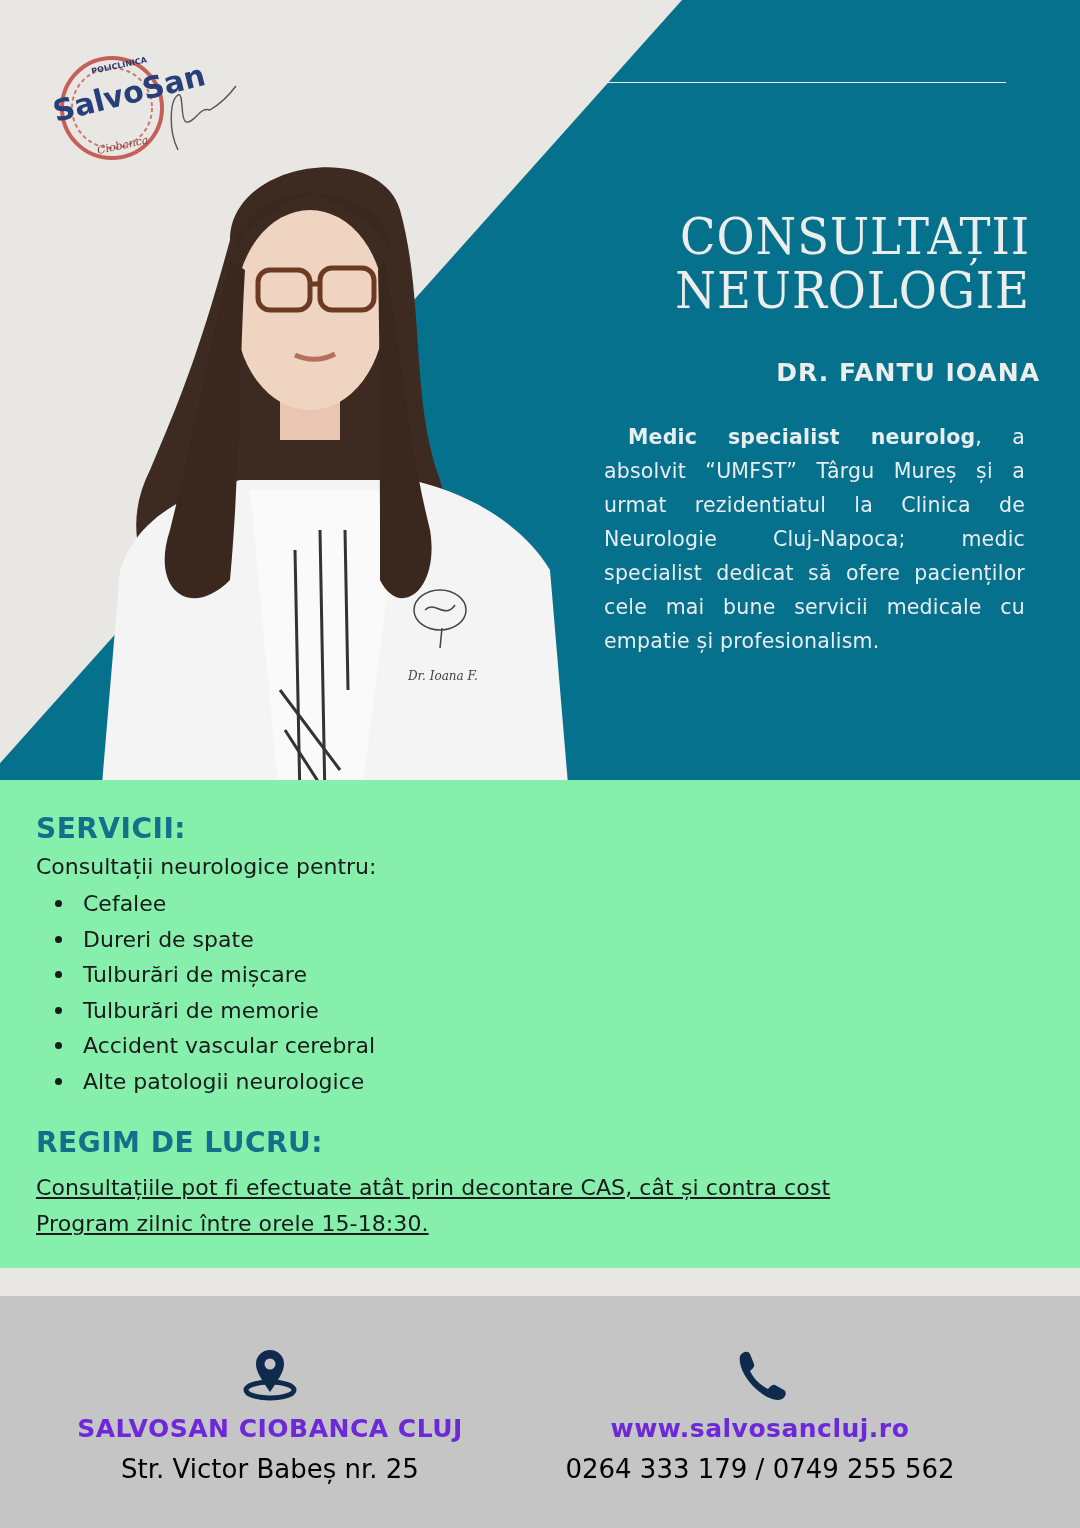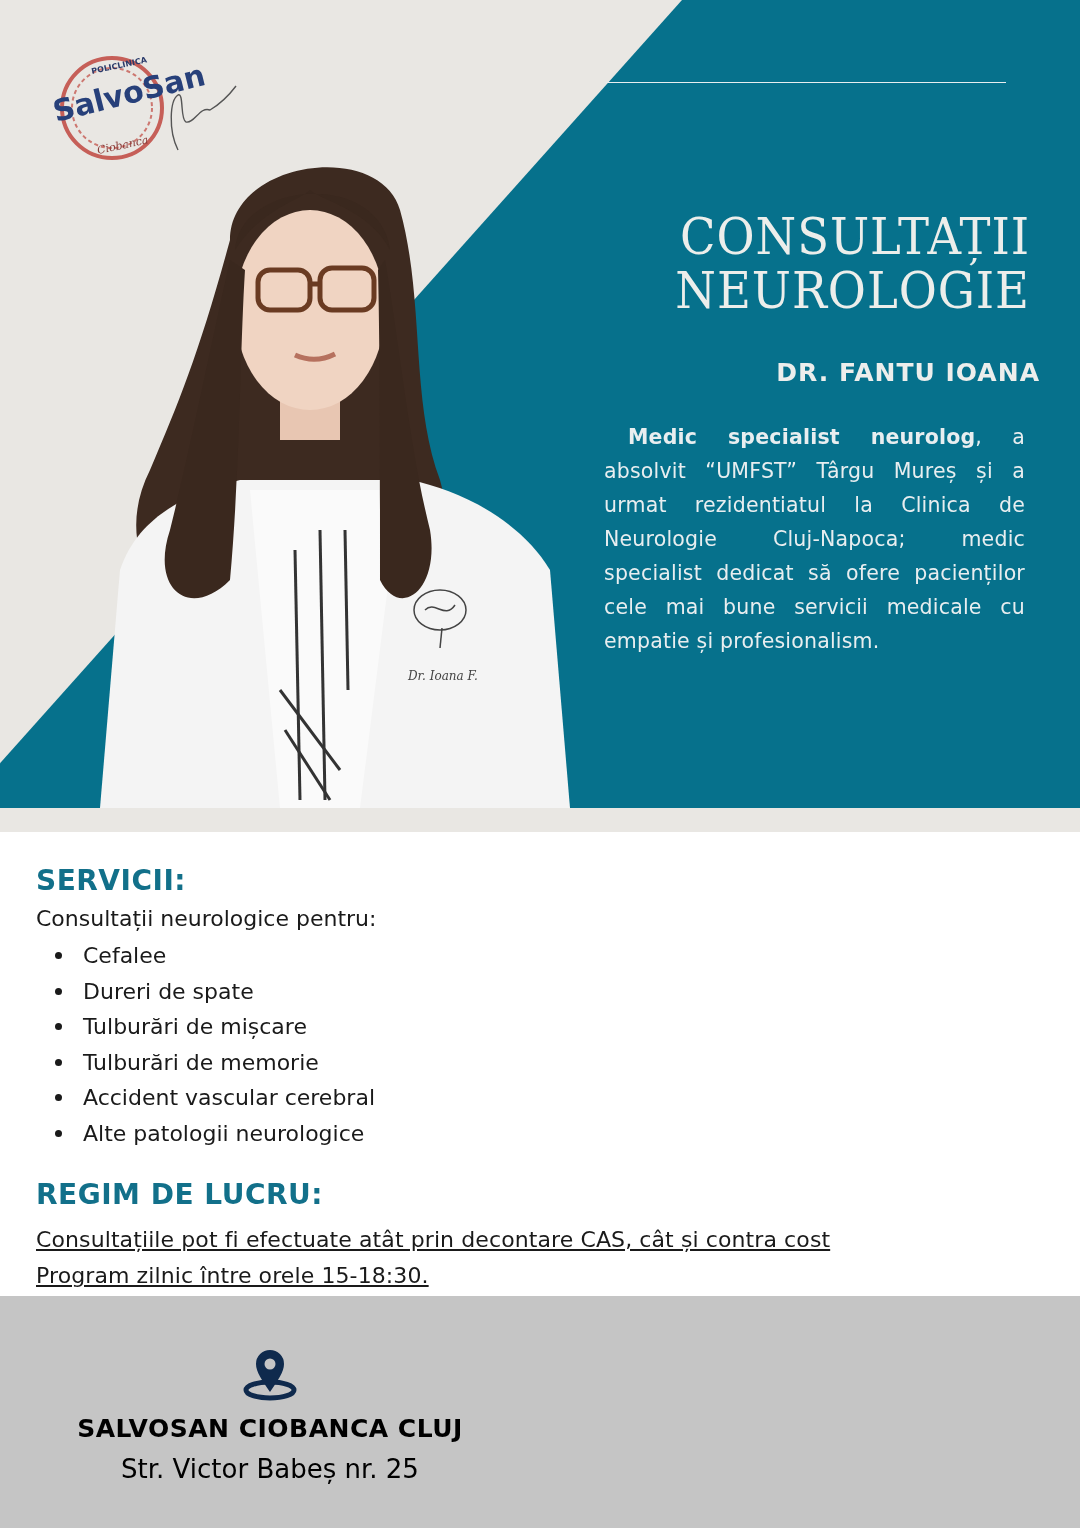--- a/index.html
+++ b/index.html
@@ -17,35 +17,35 @@
 
   .hero-title { position: absolute; right: 50px; top: 210px; width: 420px; text-align: right;
     font-family: "DejaVu Serif", serif; color: #eceeeb; font-size: 50px; line-height: 54px; letter-spacing: 1px; font-weight: normal; transform: scaleX(0.93); transform-origin: right top; }
   .doctor-name { position: absolute; right: 40px; top: 358px; color: #eceeec; font-weight: bold;
     font-size: 25px; letter-spacing: 1px; }
   .bio { position: absolute; left: 604px; top: 420px; width: 421px; color: #e8eef0; font-size: 20.5px;
     line-height: 34px; text-align: justify; text-indent: 24px; letter-spacing: 0.2px; }
   .bio b { font-weight: bold; }
 
   
-  .info { position: absolute; left: 0; top: 832px; width: 1080px; height: 488px; background: #ffffff; }
+  .info { position: absolute; left: 0; top: 780px; width: 1080px; height: 488px; background: #86efac; }
   .section-title { position: absolute; left: 36px; color: #12708a; font-weight: bold; font-size: 28px; letter-spacing: 0.5px; }
   .services-intro { position: absolute; left: 36px; top: 74px; font-size: 22px; color: #1a1a1a; }
   .services-list { position: absolute; left: 50px; top: 106px; list-style: none; }
   .services-list li { font-size: 22px; color: #1a1a1a; height: 35.5px; line-height: 35.5px; display: flex; align-items: center; }
   .bullet { display: inline-block; width: 7px; height: 7px; border-radius: 50%; background: #1a1a1a; margin: 0 21px 0 5px; }
   .regim-text { position: absolute; left: 36px; top: 390px; font-size: 22px; line-height: 36px; color: #1a1a1a; letter-spacing: 0.1px; text-decoration: underline; }
 
   
   .footer { position: absolute; left: 0; top: 1296px; width: 1080px; height: 232px; background: #c5c5c5; }
   .footer-col { position: absolute; top: 0; width: 540px; height: 232px; text-align: center; }
   .footer-col.left { left: 10px; width: 520px; }
   .footer-col.right { left: 540px; width: 440px; }
   .footer-icon { position: absolute; top: 50px; left: 50%; transform: translateX(-50%); width: 60px; height: 56px; }
-  .footer-heading { position: absolute; top: 118px; left: 0; right: 0; color: #000000; font-weight: bold; font-size: 25px; letter-spacing: 0.5px; }
+  .footer-heading { position: absolute; top: 118px; left: 0; right: 0; color: #6d28d9; font-weight: bold; font-size: 25px; letter-spacing: 0.5px; }
   .footer-sub { position: absolute; top: 158px; left: 0; right: 0; color: #000000; font-size: 26px; }
 </style>
 </head>
 <body>
 
 <section class="hero">
   <svg class="hero-teal" width="1080" height="808" viewBox="0 0 1080 808">
     <polygon points="682,0 1080,0 1080,808 -40,808" fill="#06718c"></polygon>
   </svg>
   <div class="hero-rule"></div>
@@ -145,13 +145,20 @@
 <footer class="footer">
   <div class="footer-col left">
     <svg class="footer-icon" viewBox="0 0 60 56">
       <ellipse cx="30" cy="44" rx="24" ry="8" fill="none" stroke="#0f2a4d" stroke-width="5"></ellipse>
       <path d="M30 46 C22 34 16 26 16 18 A14 14 0 0 1 44 18 C44 26 38 34 30 46 Z" fill="#0f2a4d"></path>
       <circle cx="30" cy="18" r="5.5" fill="#c5c5c5"></circle>
     </svg>
     <div class="footer-heading">SALVOSAN CIOBANCA CLUJ</div>
     <div class="footer-sub">Str. Victor Babeș nr. 25</div>
   </div>
+  <div class="footer-col right">
+    <svg class="footer-icon" viewBox="0 0 60 56">
+      <path d="M10 10 C12 6 18 4 20 8 L24 18 C25 21 22 23 20 25 C24 33 30 39 38 43 C40 41 42 38 45 39 L54 44 C57 46 56 51 52 53 C46 56 36 52 26 43 C16 34 8 20 10 10 Z" fill="#0f2a4d"></path>
+    </svg>
+    <a class="footer-heading" style="text-decoration:none">www.salvosancluj.ro</a>
+    <div class="footer-sub">0264 333 179 / 0749 255 562</div>
+  </div>
 </footer>
 
 </body></html>

